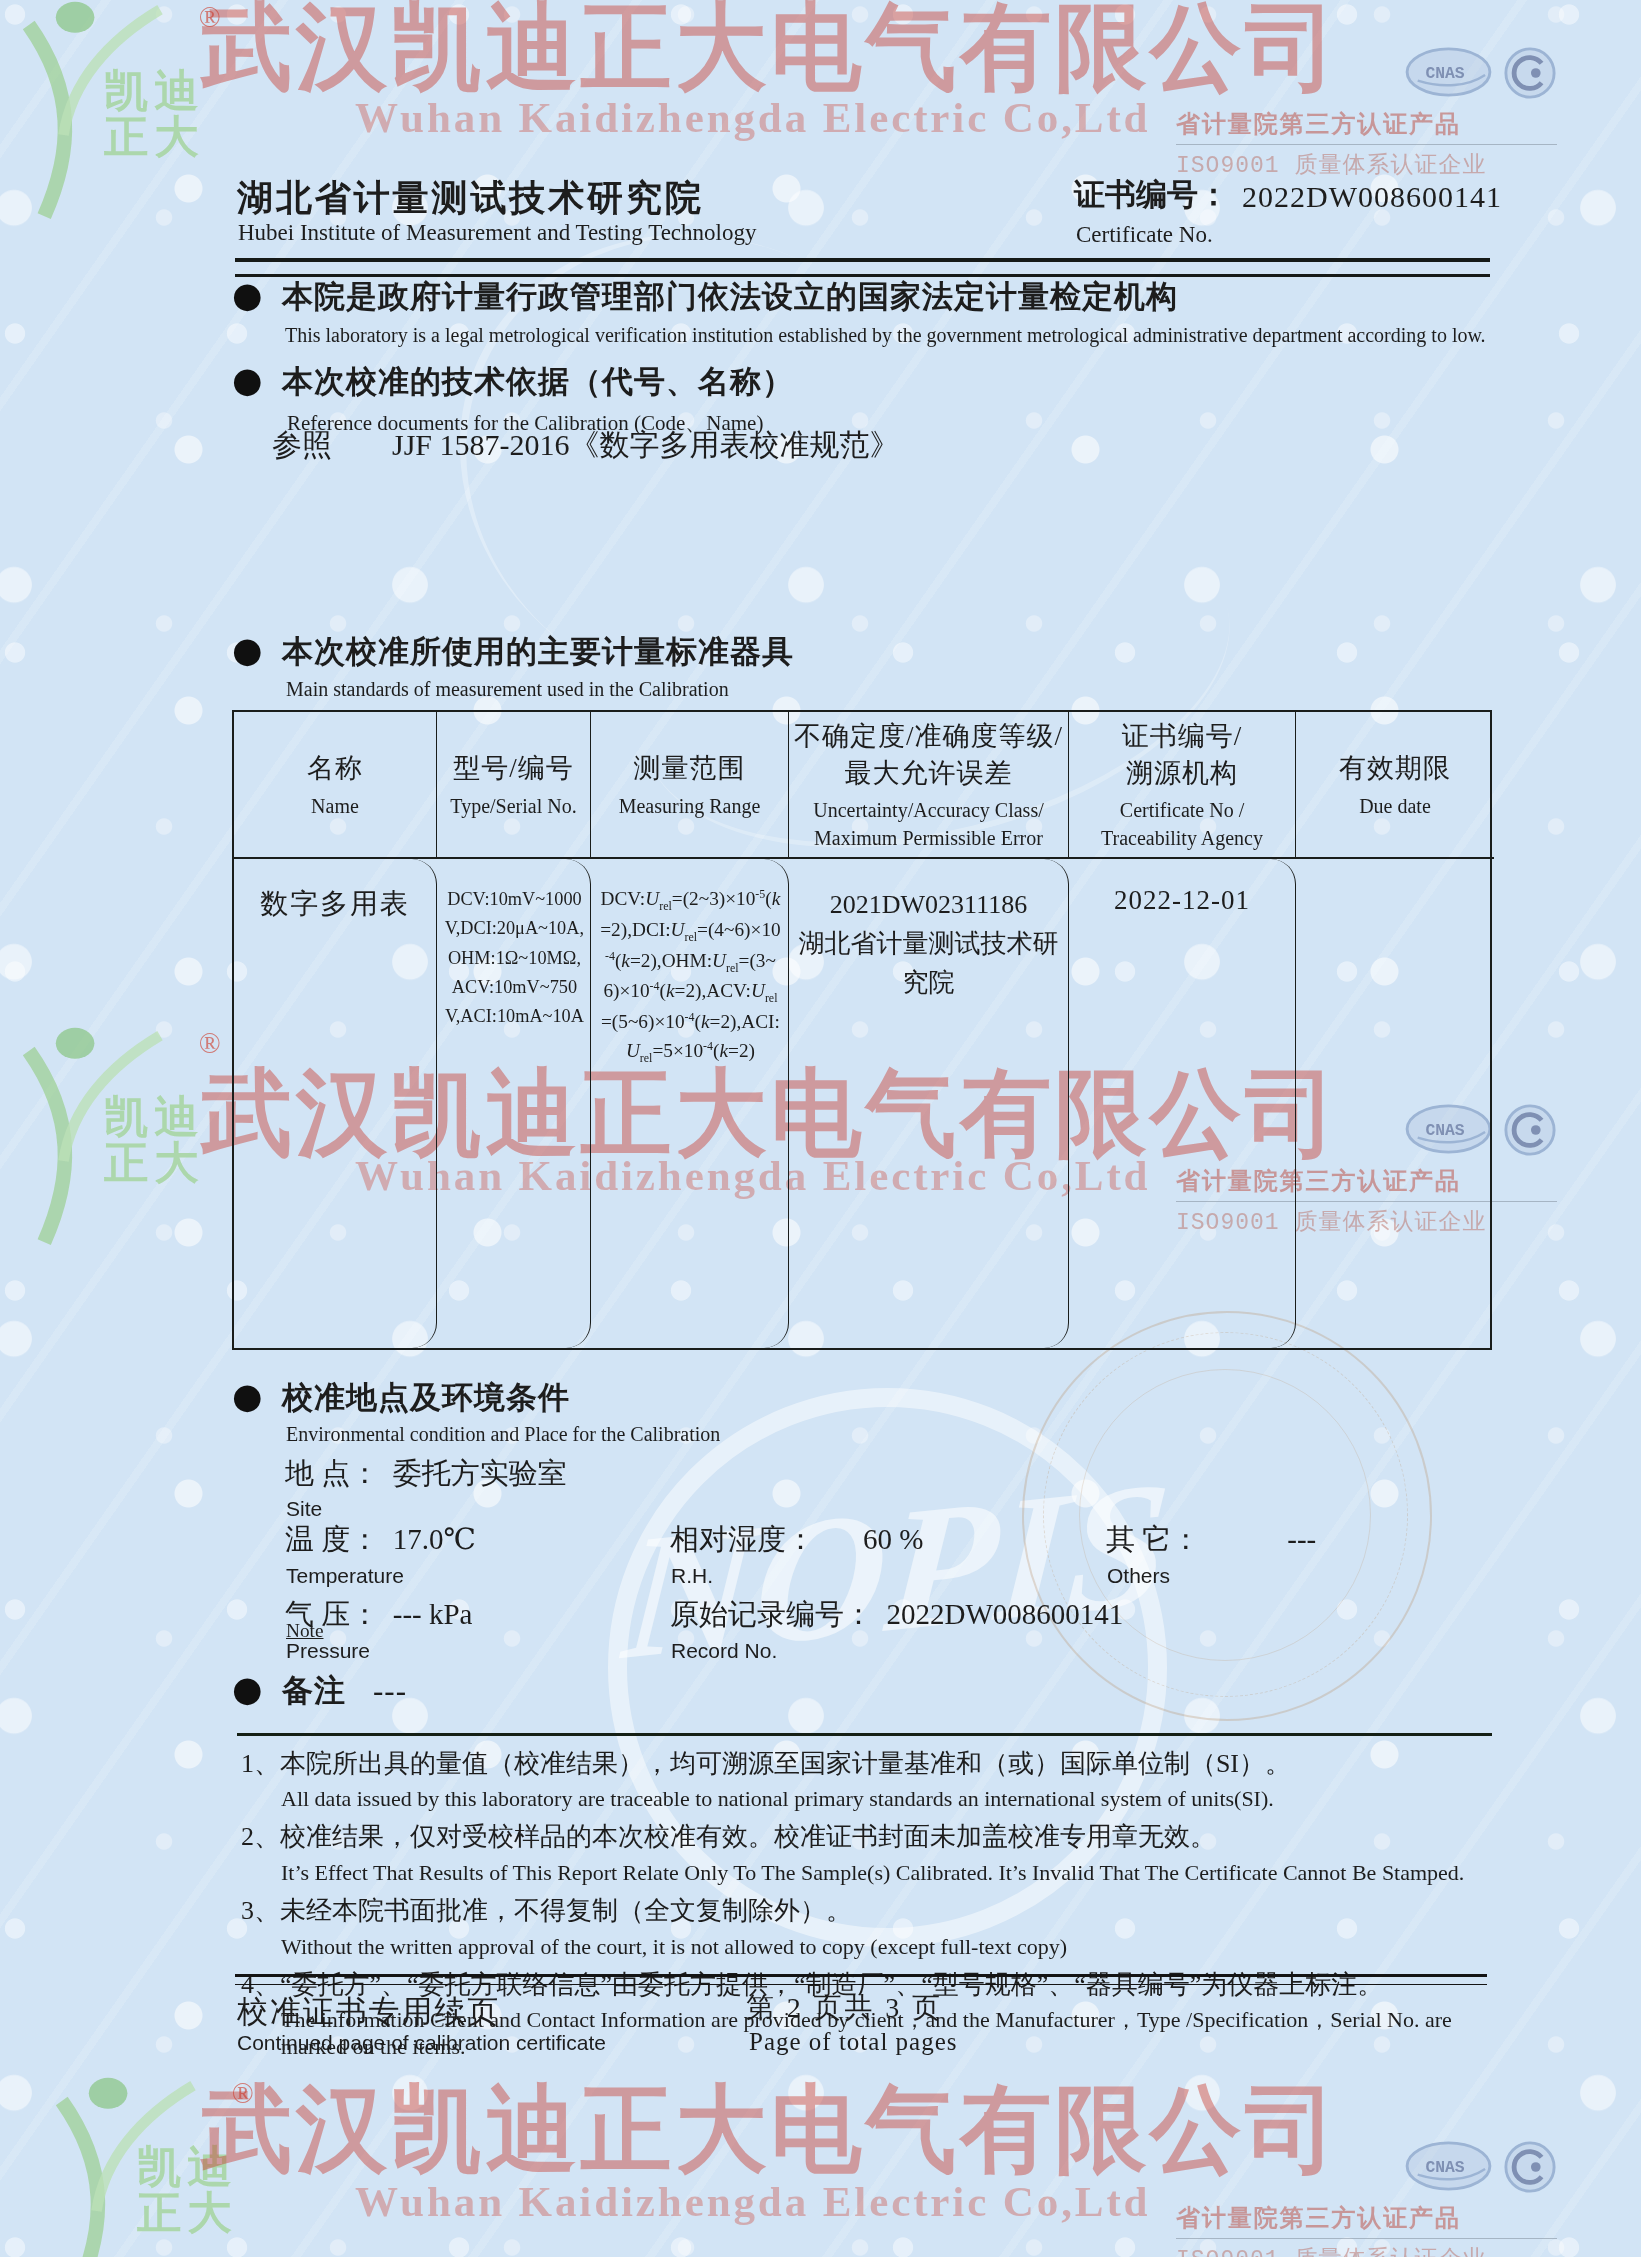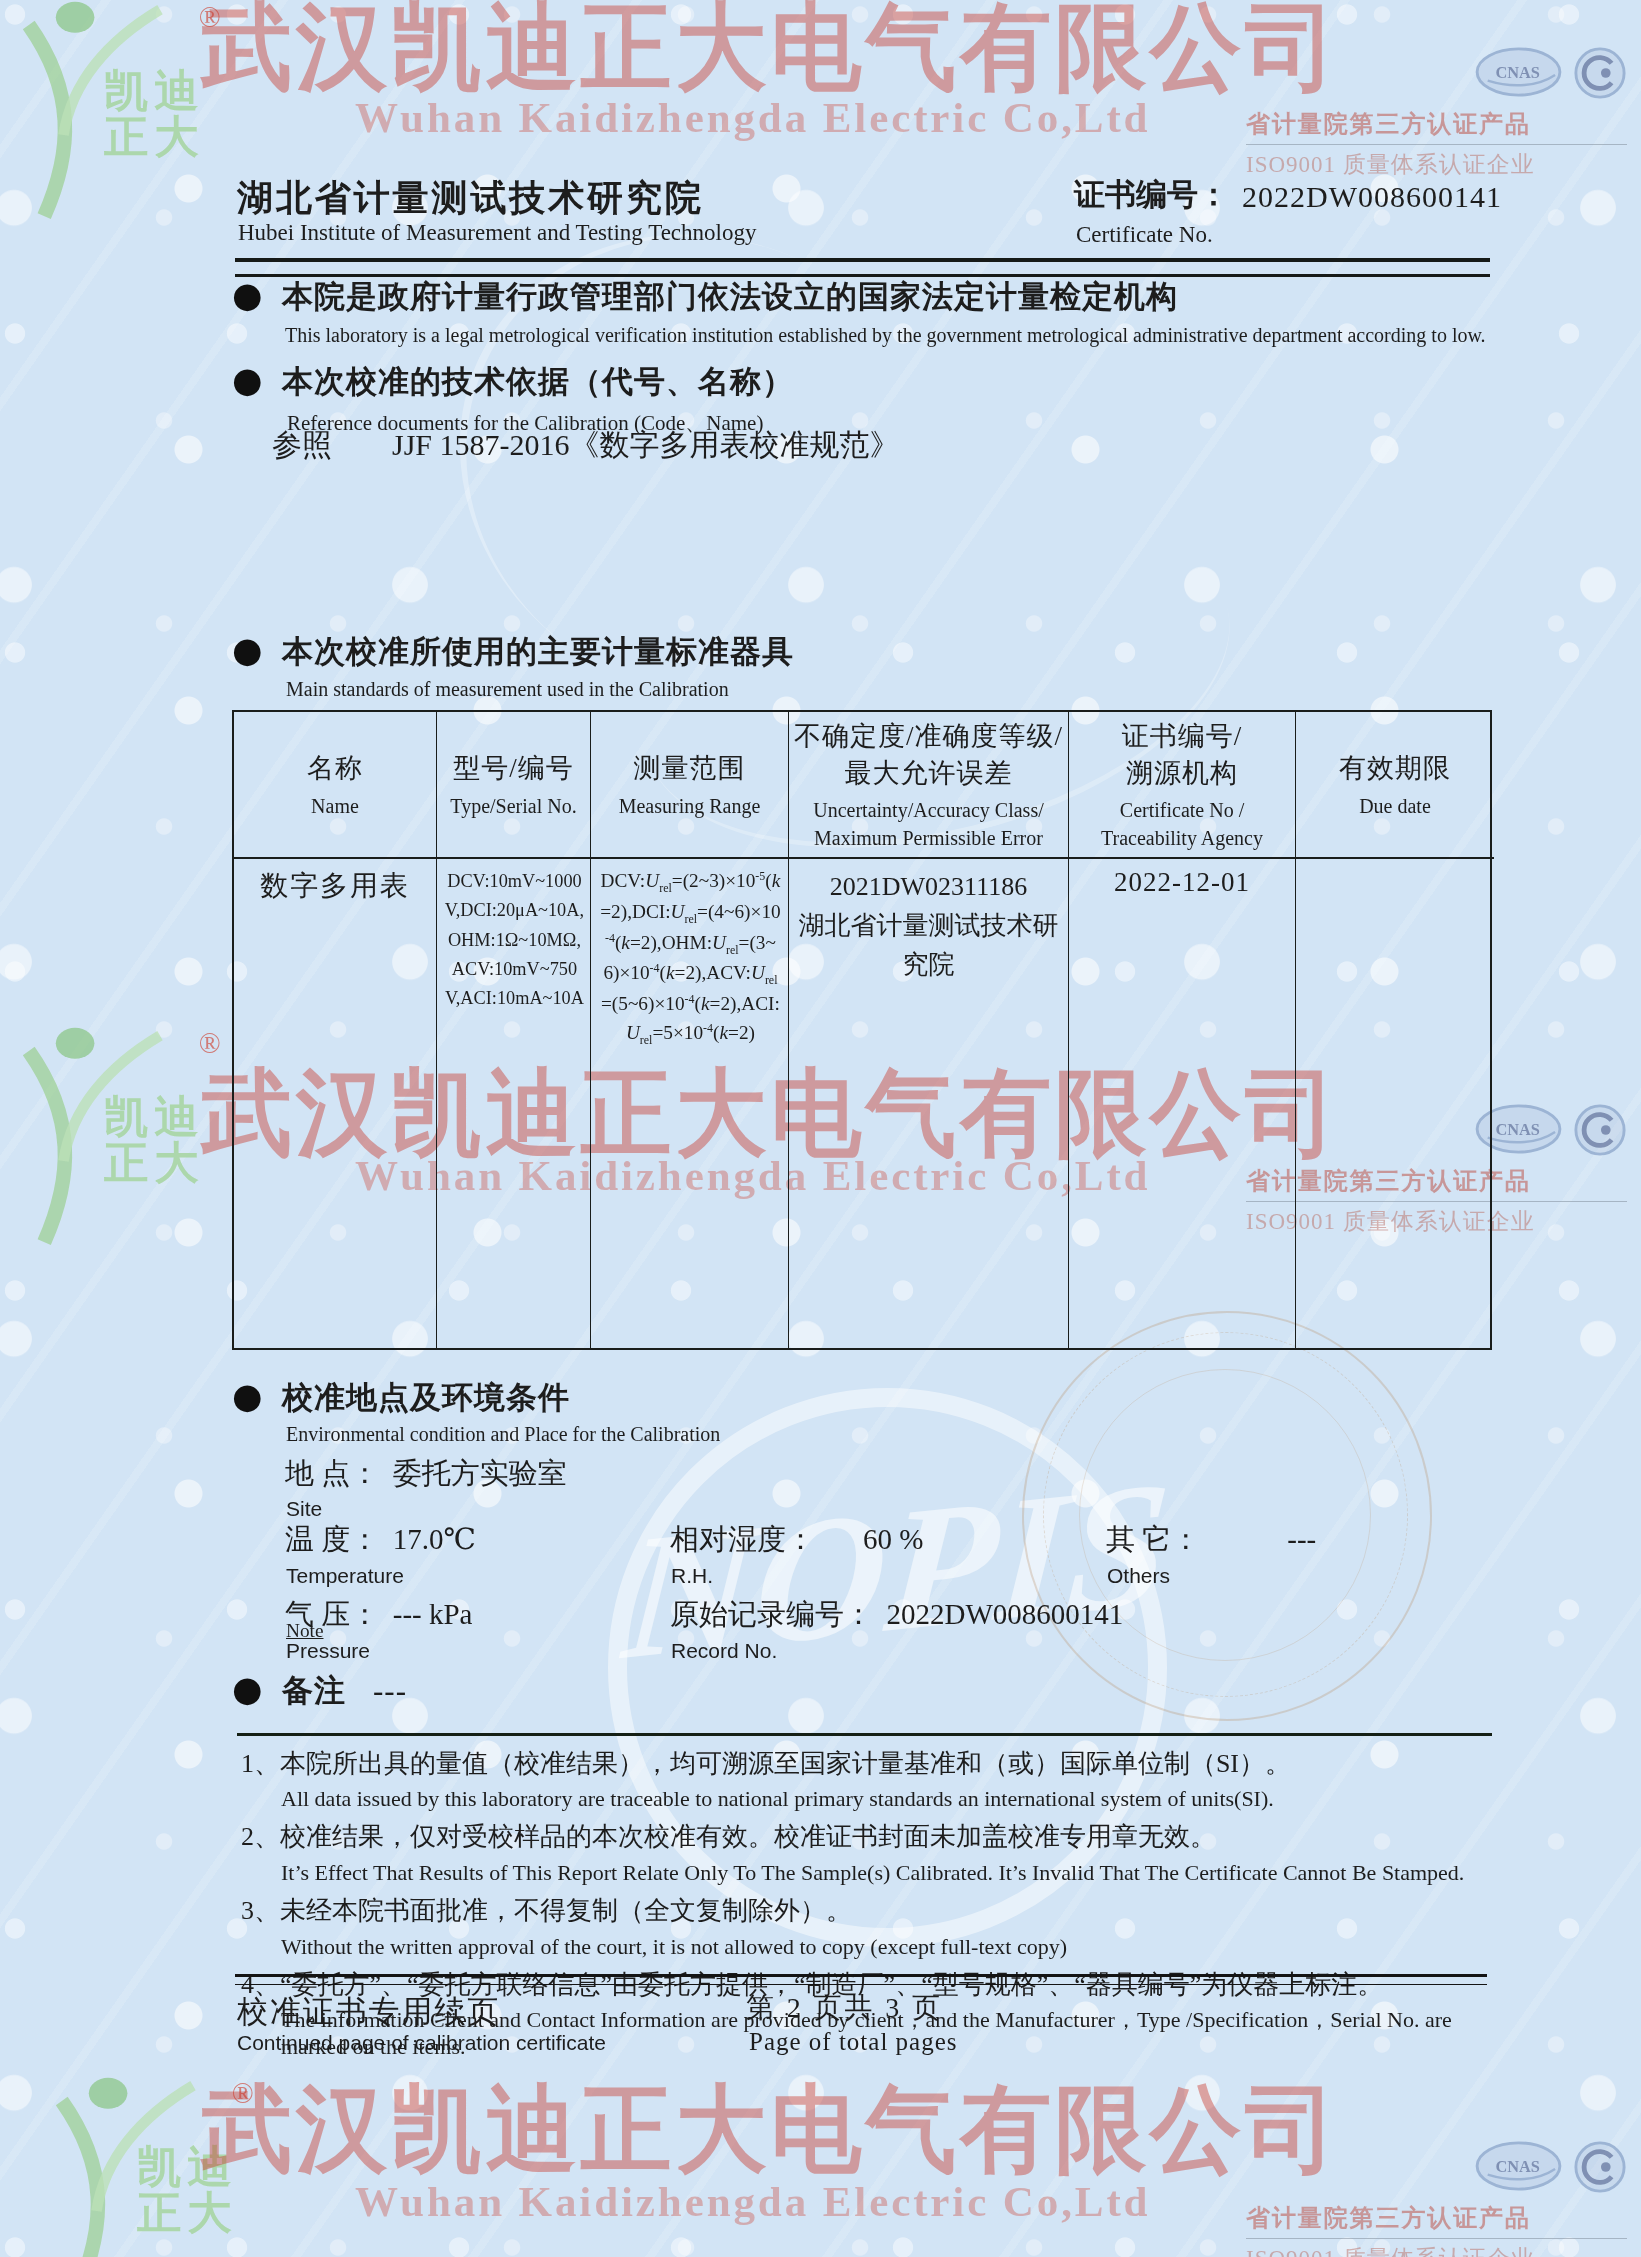--- a/index.html
+++ b/index.html
@@ -32,21 +32,21 @@
     position:absolute;left:201px;top:5.8px;width:1159px;
     font-size:91px;font-weight:700;letter-spacing:3.9px;line-height:1;
     color:rgba(201,59,48,.44);font-family:"Liberation Serif",serif;
     transform:scaleY(1.05);white-space:nowrap;
   }
   .stamp-en{
     position:absolute;left:355px;top:97px;
     font-size:43px;font-weight:700;letter-spacing:2.9px;
     color:rgba(205,80,65,.38);white-space:nowrap;
   }
-  .stamp-right{position:absolute;left:1246px;top:50px;width:381px;}
+  .stamp-right{position:absolute;left:1176px;top:50px;width:381px;font-family:Liberation Mono, monospace;}
   .stamp-logos{display:flex;justify-content:flex-end;gap:9.7px;opacity:.75;}
   .stamp-line1{
     margin-top:7.7px;font-size:24px;font-weight:700;letter-spacing:1.9px;white-space:nowrap;
     color:rgba(190,85,75,.55);padding-bottom:3.9px;
     border-bottom:1.9px solid rgba(130,142,155,.55);
   }
   .stamp-line2{margin-top:4.8px;font-size:23px;letter-spacing:1px;white-space:nowrap;color:rgba(185,110,100,.5);}
   .kd-logo{position:absolute;left:15.4px;top:1.9px;opacity:.9;}
   .s-top{top:-3.9px;}
   .s-mid{top:1022px;}
@@ -104,21 +104,21 @@
   }
   .std-table .cell{border-right:1.9px solid #1a1d1b;box-sizing:border-box;min-width:0;}
   .std-table .cell:nth-child(6n){border-right:none;}
   .std-table .th{
     border-bottom:2.9px solid #1a1d1b;
     display:flex;flex-direction:column;align-items:center;justify-content:center;
     text-align:center;line-height:1.35;padding:3.9px 1.9px;
   }
   .th .zh{font-size:27px;letter-spacing:1px;}
   .th .en{font-size:20px;margin-top:5.8px;line-height:1.3;}
-  .std-table .td{padding-top:8px;text-align:center;}
+  .std-table .td{padding-top:26px;text-align:center;border-radius:25px;}
   .td-name{font-size:28px;letter-spacing:1.9px;}
   .td-type{font-size:28px;line-height:1.35;word-break:break-all;padding:13.5px 9.7px 0;}
   .td-range{font-size:18.3px;line-height:1.6;word-break:break-all;text-align:left;padding:9.7px 5.8px 0 7.7px;}
   .td-unc{font-size:19.3px;line-height:1.5;word-break:break-all;text-align:left;padding:9.7px 6.8px 0 8.7px;}
   .td-unc sup,.td-unc sub{font-size:.62em;}
   .td-cert{font-size:26px;line-height:1.5;padding:11.6px 5.8px 0;}
   .td-due{font-size:27px;letter-spacing:1px;}
 
   
   .env-label{font-weight:400;}

